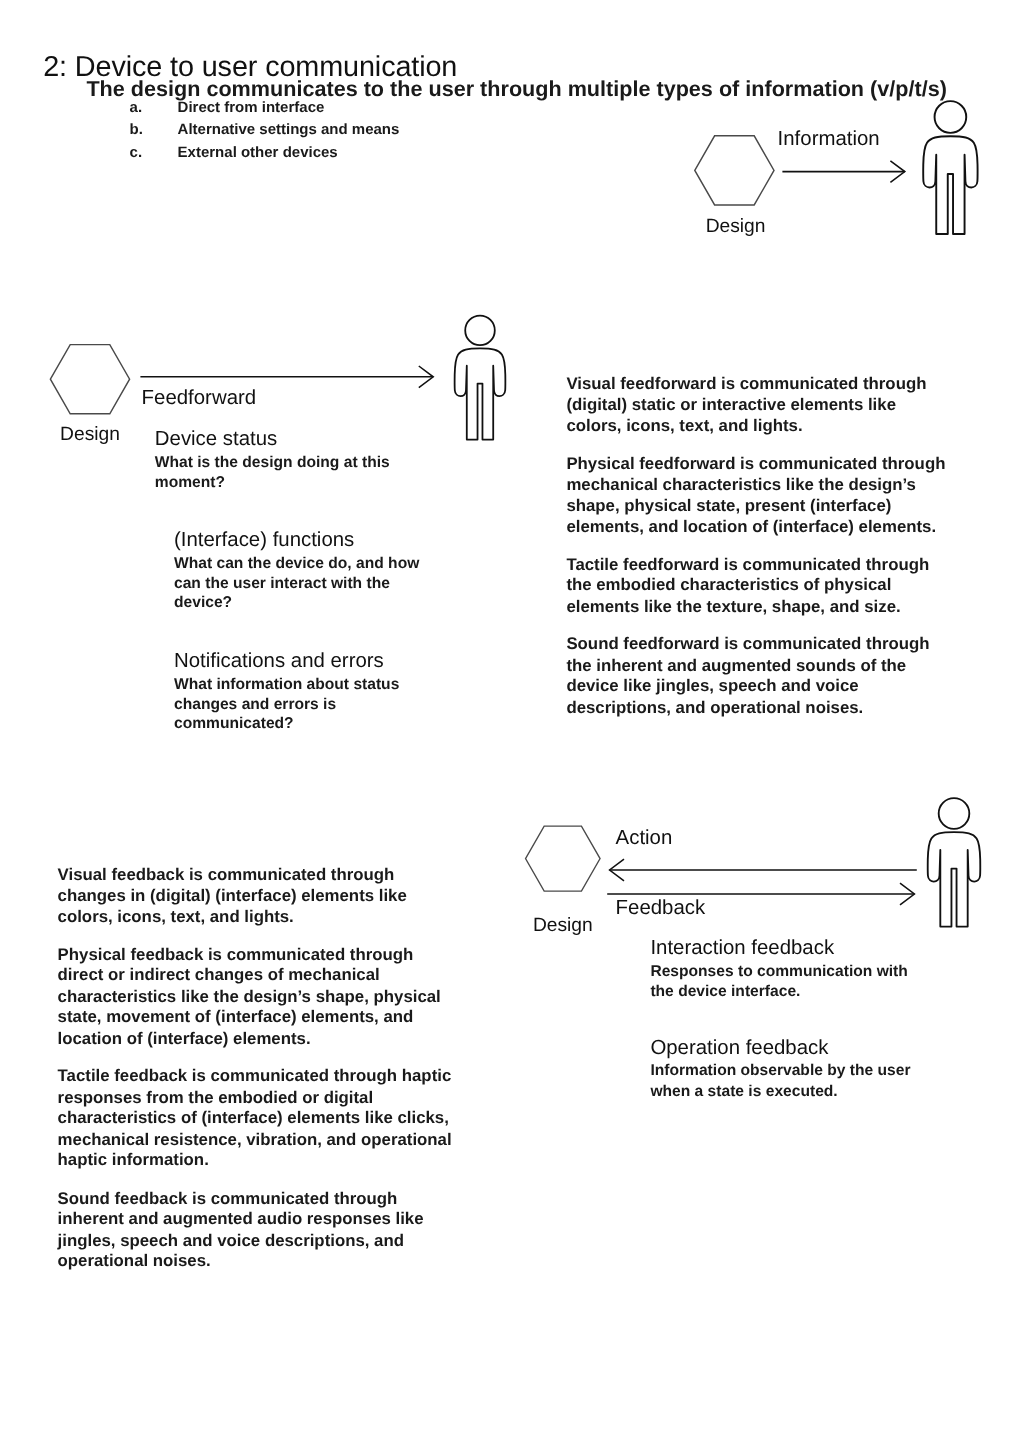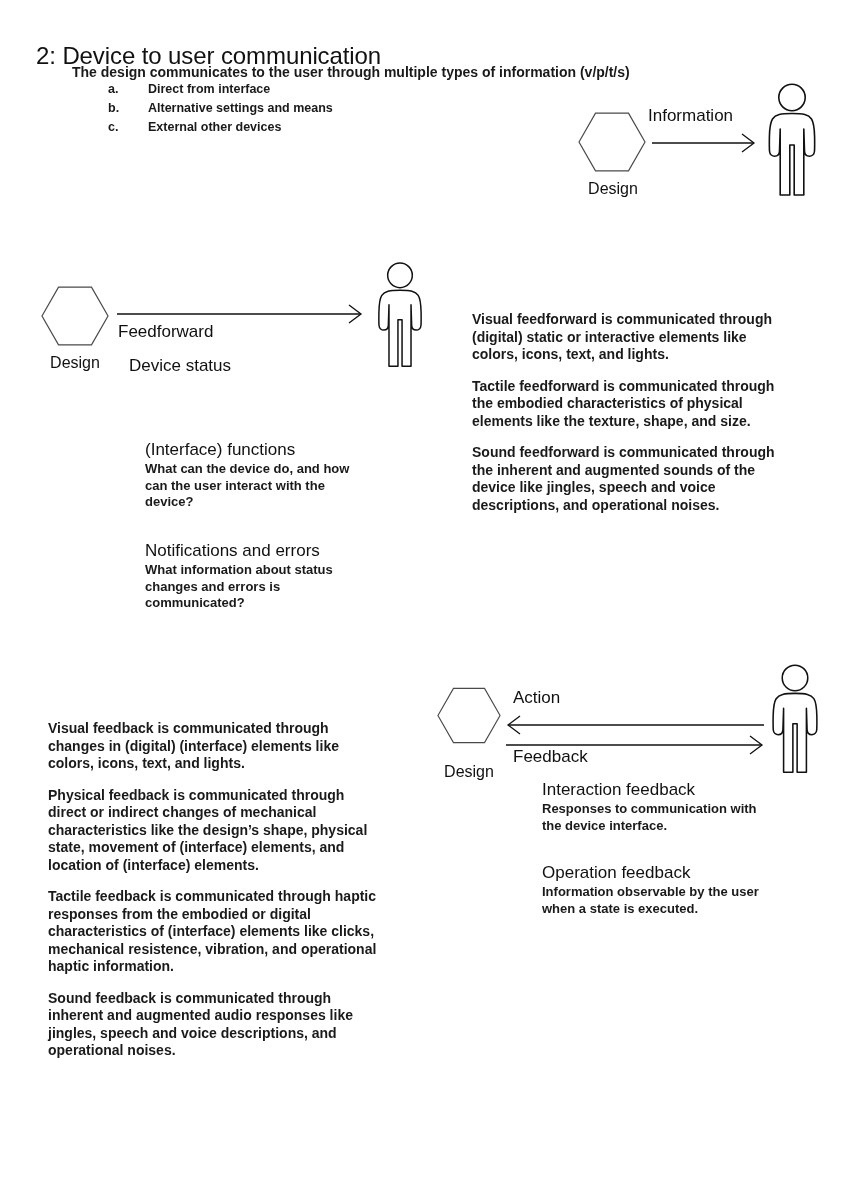--- a/index.html
+++ b/index.html
@@ -26,21 +26,21 @@
   
   .sec-title {
     left: 36px; top: 42px;
     font-size: 24px;
     letter-spacing: -0.1px;
     color: #111;
     white-space: nowrap;
   }
   .sec-sub {
     left: 72px; top: 64px;
-    font-size: 14px;
+    font-size: 18px;
     font-weight: bold;
     color: #1a1a1a;
     white-space: nowrap;
   }
   .list-item {
     font-size: 12.5px;
     font-weight: bold;
     color: #1a1a1a;
     white-space: nowrap;
   }
@@ -200,32 +200,34 @@
                C42.6,71.6 45,73.2 47.4,73.2
                C49.7,73.2 52.3,71.5 52.5,68
                C52.7,64.5 52.7,60 52.6,54
                C52.4,45 51.8,39.5 49.5,36
                C46.5,31.5 41,30.5 30,30.5 Z"></path>
     </svg>
   </div>
 
   <div class="abs" style="left:129px; top:356px; width:210px;">
     <div class="sub-head">Device status</div>
+    <div class="sub-body" style="margin-top:1px;">What is the design doing at this moment?</div>
   </div>
   <div class="abs" style="left:145px; top:440px; width:212px;">
     <div class="sub-head">(Interface) functions</div>
     <div class="sub-body" style="margin-top:1px;">What can the device do, and how can the user interact with the device?</div>
   </div>
   <div class="abs" style="left:145px; top:541px; width:205px;">
     <div class="sub-head">Notifications and errors</div>
     <div class="sub-body" style="margin-top:1px;">What information about status changes and errors is communicated?</div>
   </div>
 
   <div class="abs" style="left:472px; top:311px; width:320px;">
     <div class="para">Visual feedforward is communicated through (digital) static or interactive elements like colors, icons, text, and lights.</div>
+    <div class="para">Physical feedforward is communicated through mechanical characteristics like the design’s shape, physical state, present (interface) elements, and location of (interface) elements.</div>
     <div class="para">Tactile feedforward is communicated through the embodied characteristics of physical elements like the texture, shape, and size.</div>
     <div class="para">Sound feedforward is communicated through the inherent and augmented sounds of the device like jingles, speech and voice descriptions, and operational noises.</div>
   </div>
 
   <div class="abs" style="left:437px; top:687px;">
     <svg width="64" height="57" viewBox="0 0 68 60" aria-hidden="true">
       <polygon class="stroke-shape" points="1,30 17.5,1.2 50.5,1.2 67,30 50.5,58.8 17.5,58.8"></polygon>
     </svg>
   </div>
   <div class="abs label-node" style="left:436px; top:763px; width:66px; text-align:center;">Design</div>

